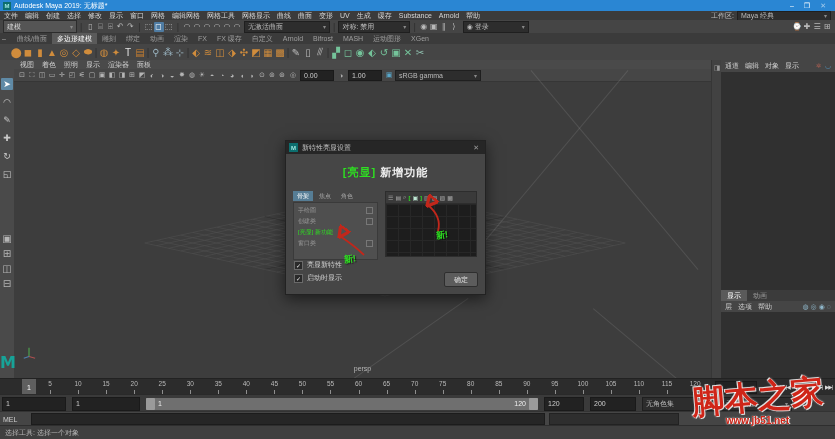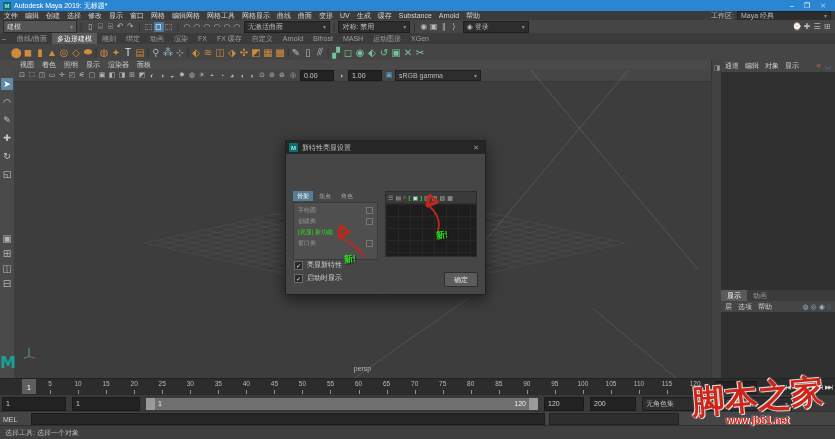--- a/index.html
+++ b/index.html
@@ -538,20 +538,23 @@
   <span>选择工具: 选择一个对象</span>
 </div>
 
 <div id="dialog" class="abs">
   <div id="dlg-title">
     <span class="mlogo">M</span>
     <span class="dtit">新特性亮显设置</span>
     <span class="dclose">✕</span>
   </div>
 
+  <div id="dlg-head">
+    <span class="grn">[亮显]</span><span> 新增功能</span>
+  </div>
 
   <div class="mockL">
     <div class="mtabs">
         <span class="mtab active">骨架</span>
         <span class="mtab">焦点</span>
         <span class="mtab">角色</span>
       </div>
     <div class="mpanel">
         <div class="mrow opt">
         <span>手绘圆</span>

